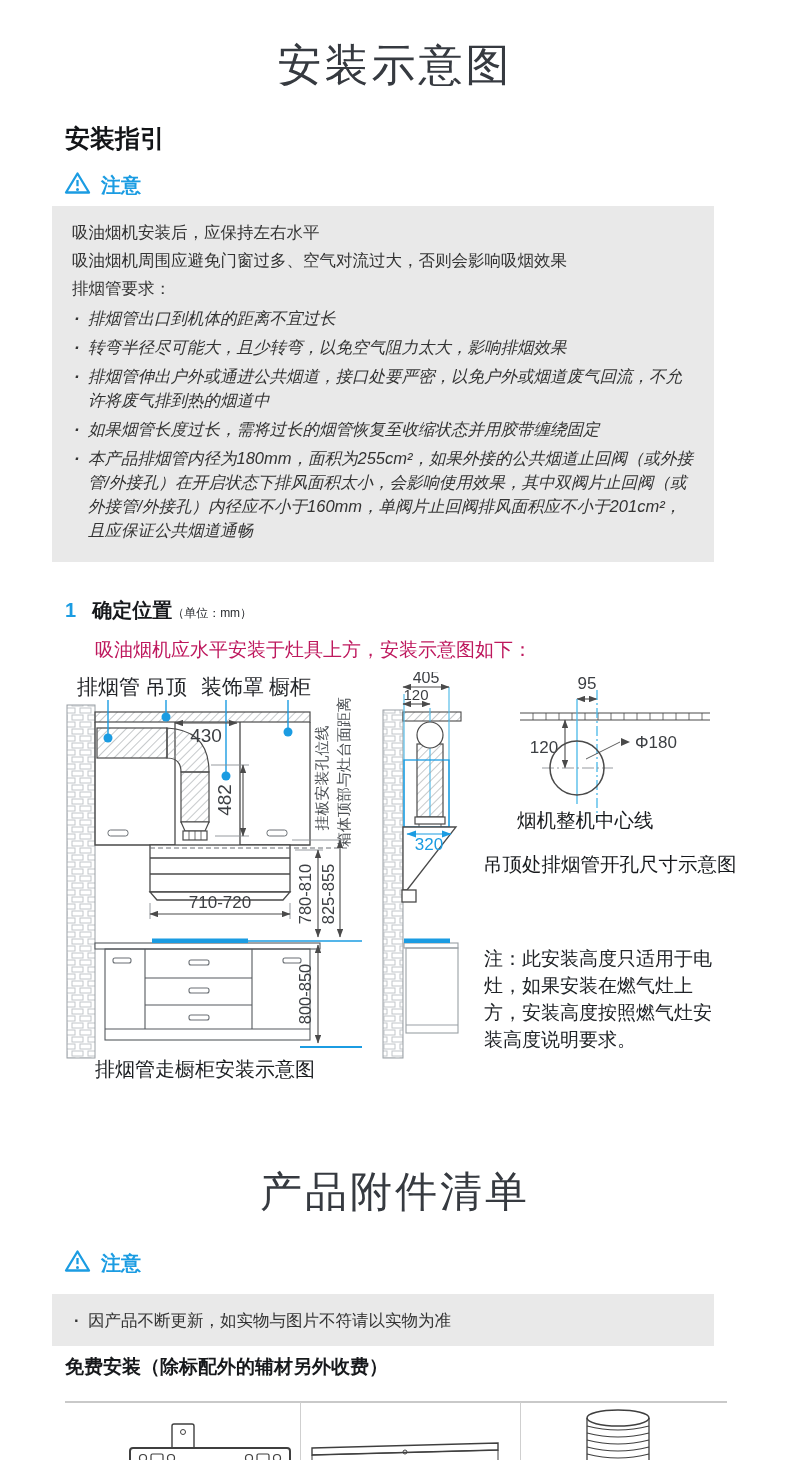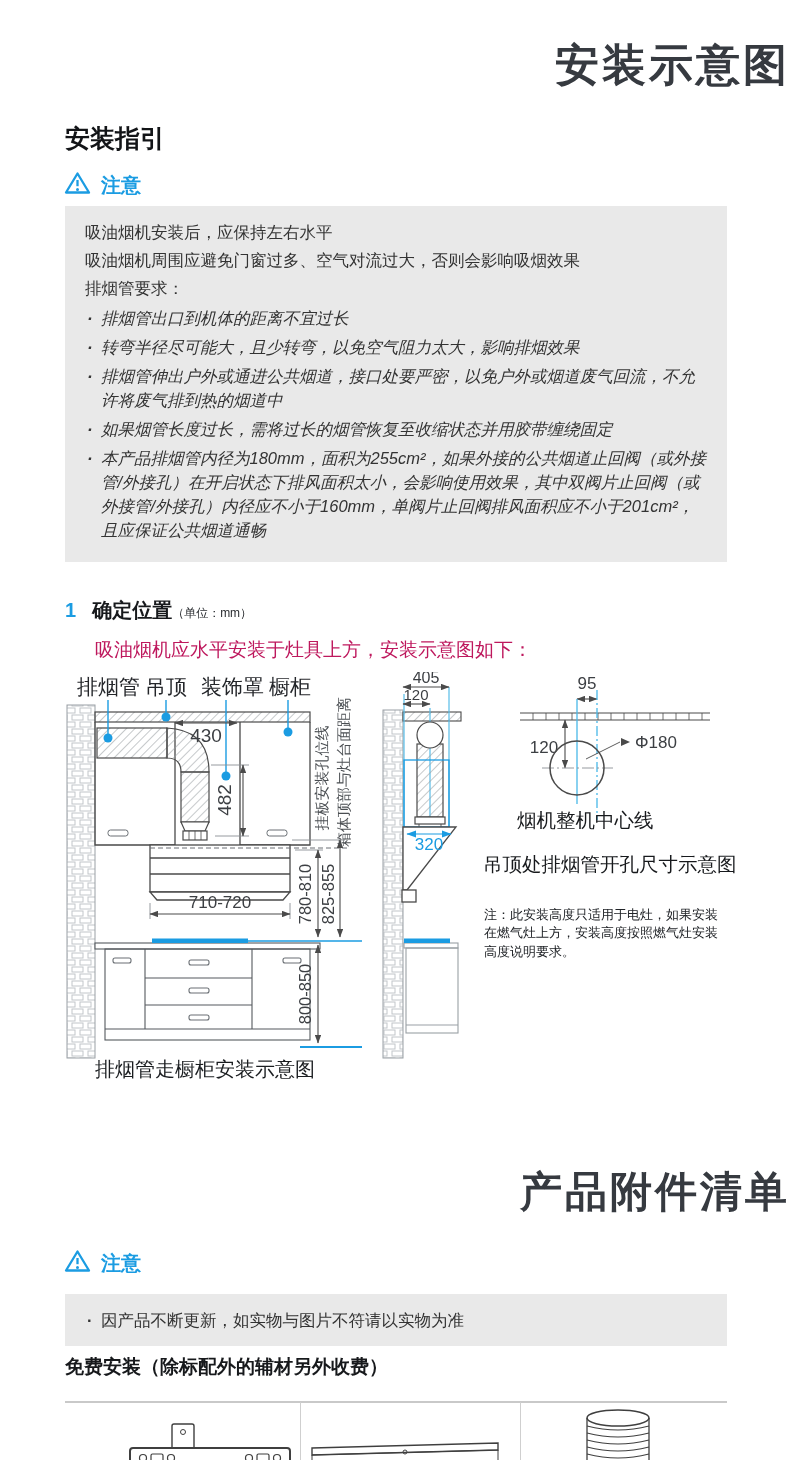--- a/index.html
+++ b/index.html
@@ -4,56 +4,56 @@
 <style>
   html,body { margin:0; padding:0; }
   body {
     width:790px; height:1460px; position:relative; overflow:hidden;
     background:#ffffff; color:#333;
     font-family:"Liberation Sans","DejaVu Sans",sans-serif;
   }
   .abs { position:absolute; }
 
   .big-title {
-    left:0; top:36px; width:790px; text-align:right;
-    font-size:44px; font-weight:700; color:#363a40; letter-spacing:3px;
+    left:0; top:36px; width:790px; text-align:center;
+    font-size:44px; font-weight:400; color:#363a40; letter-spacing:3px;
   }
   .big-title.second { top:1164px; font-size:42px; }
 
   .section-heading {
     left:65px; top:122px; font-size:25px; font-weight:700; color:#121417;
   }
 
   .notice { display:flex; align-items:center; gap:10px; }
   .notice .txt { font-size:20px; font-weight:700; color:#1b9ce2; }
   #notice1 { left:64px; top:171px; }
   #notice2 { left:64px; top:1249px; }
 
   .graybox {
-    left:65px; width:622px; background:#e9e9e9; color:#333;
+    left:52px; width:622px; background:#e9e9e9; color:#333;
     font-size:16.5px; line-height:24px; padding:14px 20px; overflow:hidden;
   }
   #graybox1 { top:206px; height:328px; }
   #graybox2 { top:1294px; height:24px; display:flex; align-items:center;text-align:right; }
   .graybox p { margin:0 0 4px 0; }
   .graybox ul { margin:6px 0 0 0; padding:0; list-style:none;font-style:italic; }
   .graybox li { margin:5px 0; padding-left:16px; position:relative; }
   .graybox li::before { content:"·"; position:absolute; left:2px; top:0; font-weight:700; }
   #graybox2 .dot { padding-left:16px; position:relative; }
   #graybox2 .dot::before { content:"·"; position:absolute; left:2px; top:0; font-weight:700; }
 
   .step-heading { left:65px; top:597px; display:flex; align-items:baseline; }
   .step-heading .num { color:#1b9ce2; font-size:20px; font-weight:700; margin-right:16px; }
   .step-heading .ttl { font-size:20px; font-weight:700; color:#17191c; }
   .step-heading .unit { font-size:12px; color:#2a2d31; }
   .step-desc { left:95px; top:637px; font-size:19px; color:#be185d; }
 
   .note-block {
-    left:484px; top:906px; width:240px;
-    font-size:13px; line-height:1.42; color:#202327;
+    left:484px; top:946px; width:240px;
+    font-size:19px; line-height:1.42; color:#202327;
   }
 
   .free-install { left:65px; top:1354px; font-size:19px; font-weight:700; color:#17191c; }
 
   .table-topline { left:65px; top:1401px; width:662px; height:2px; background:#c9c9c9; }
   .table-vline { top:1402px; width:1px; height:58px; background:#cfcfcf; }
   #vline1 { left:300px; } #vline2 { left:520px; }
 
   svg text { font-family:"Liberation Sans","DejaVu Sans",sans-serif; }
 </style>

